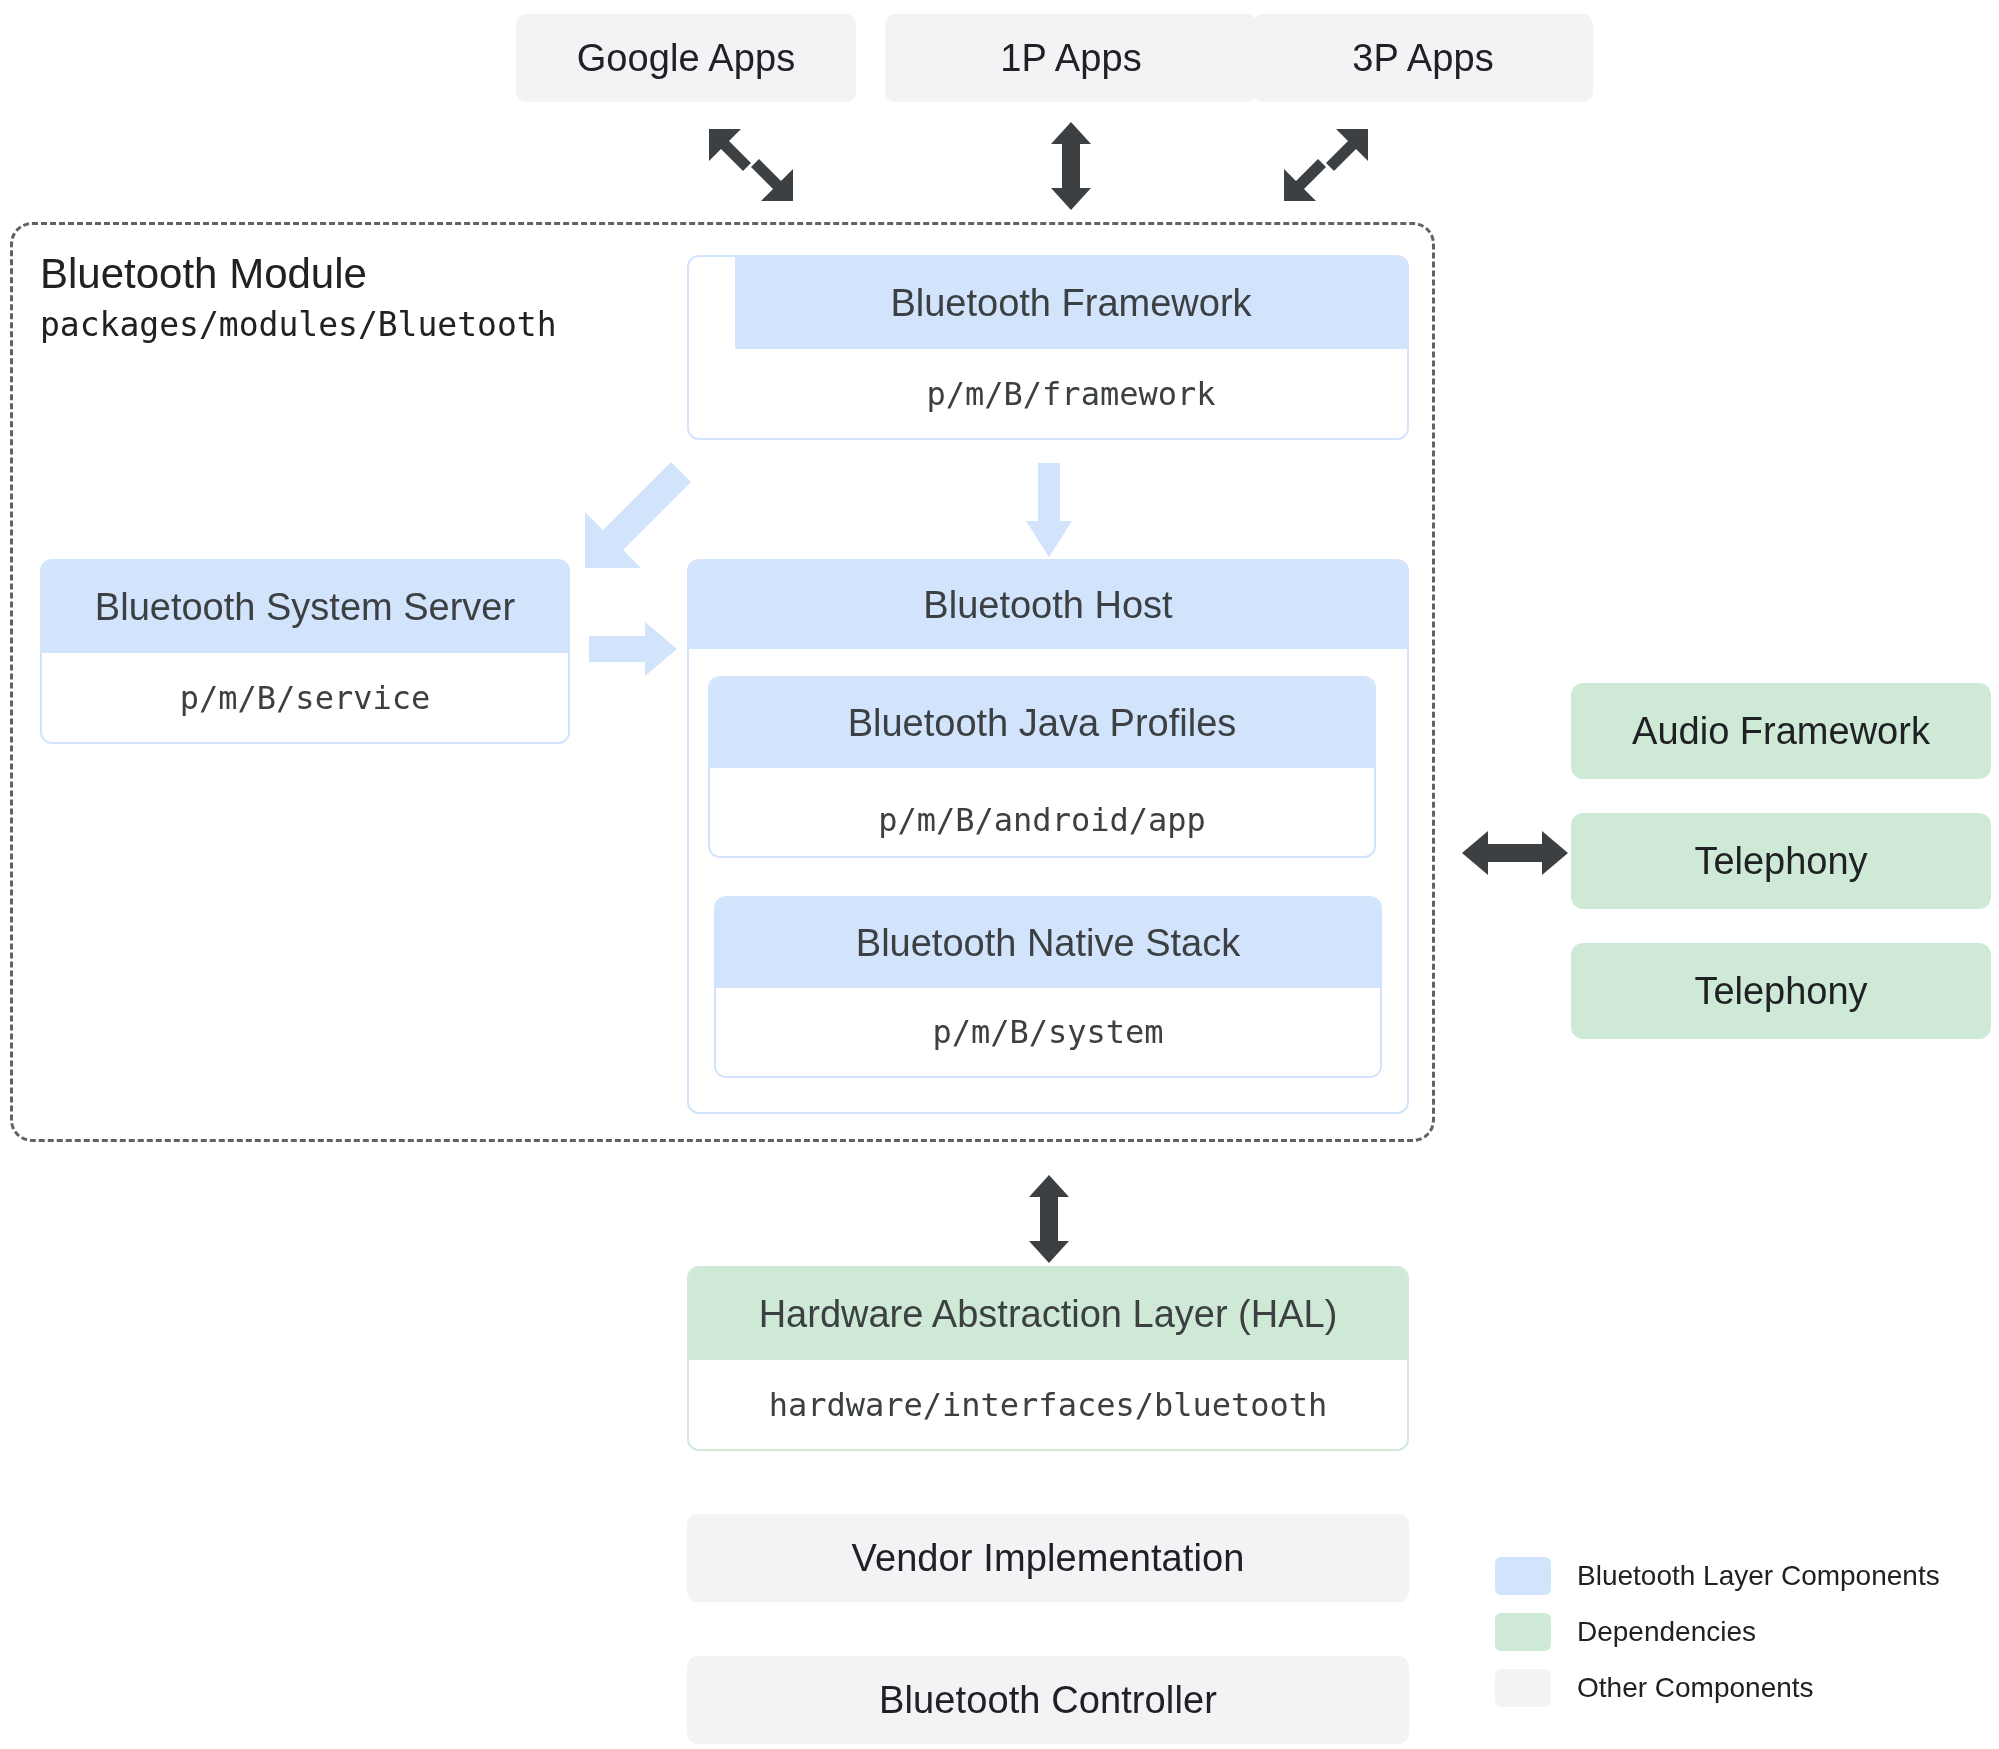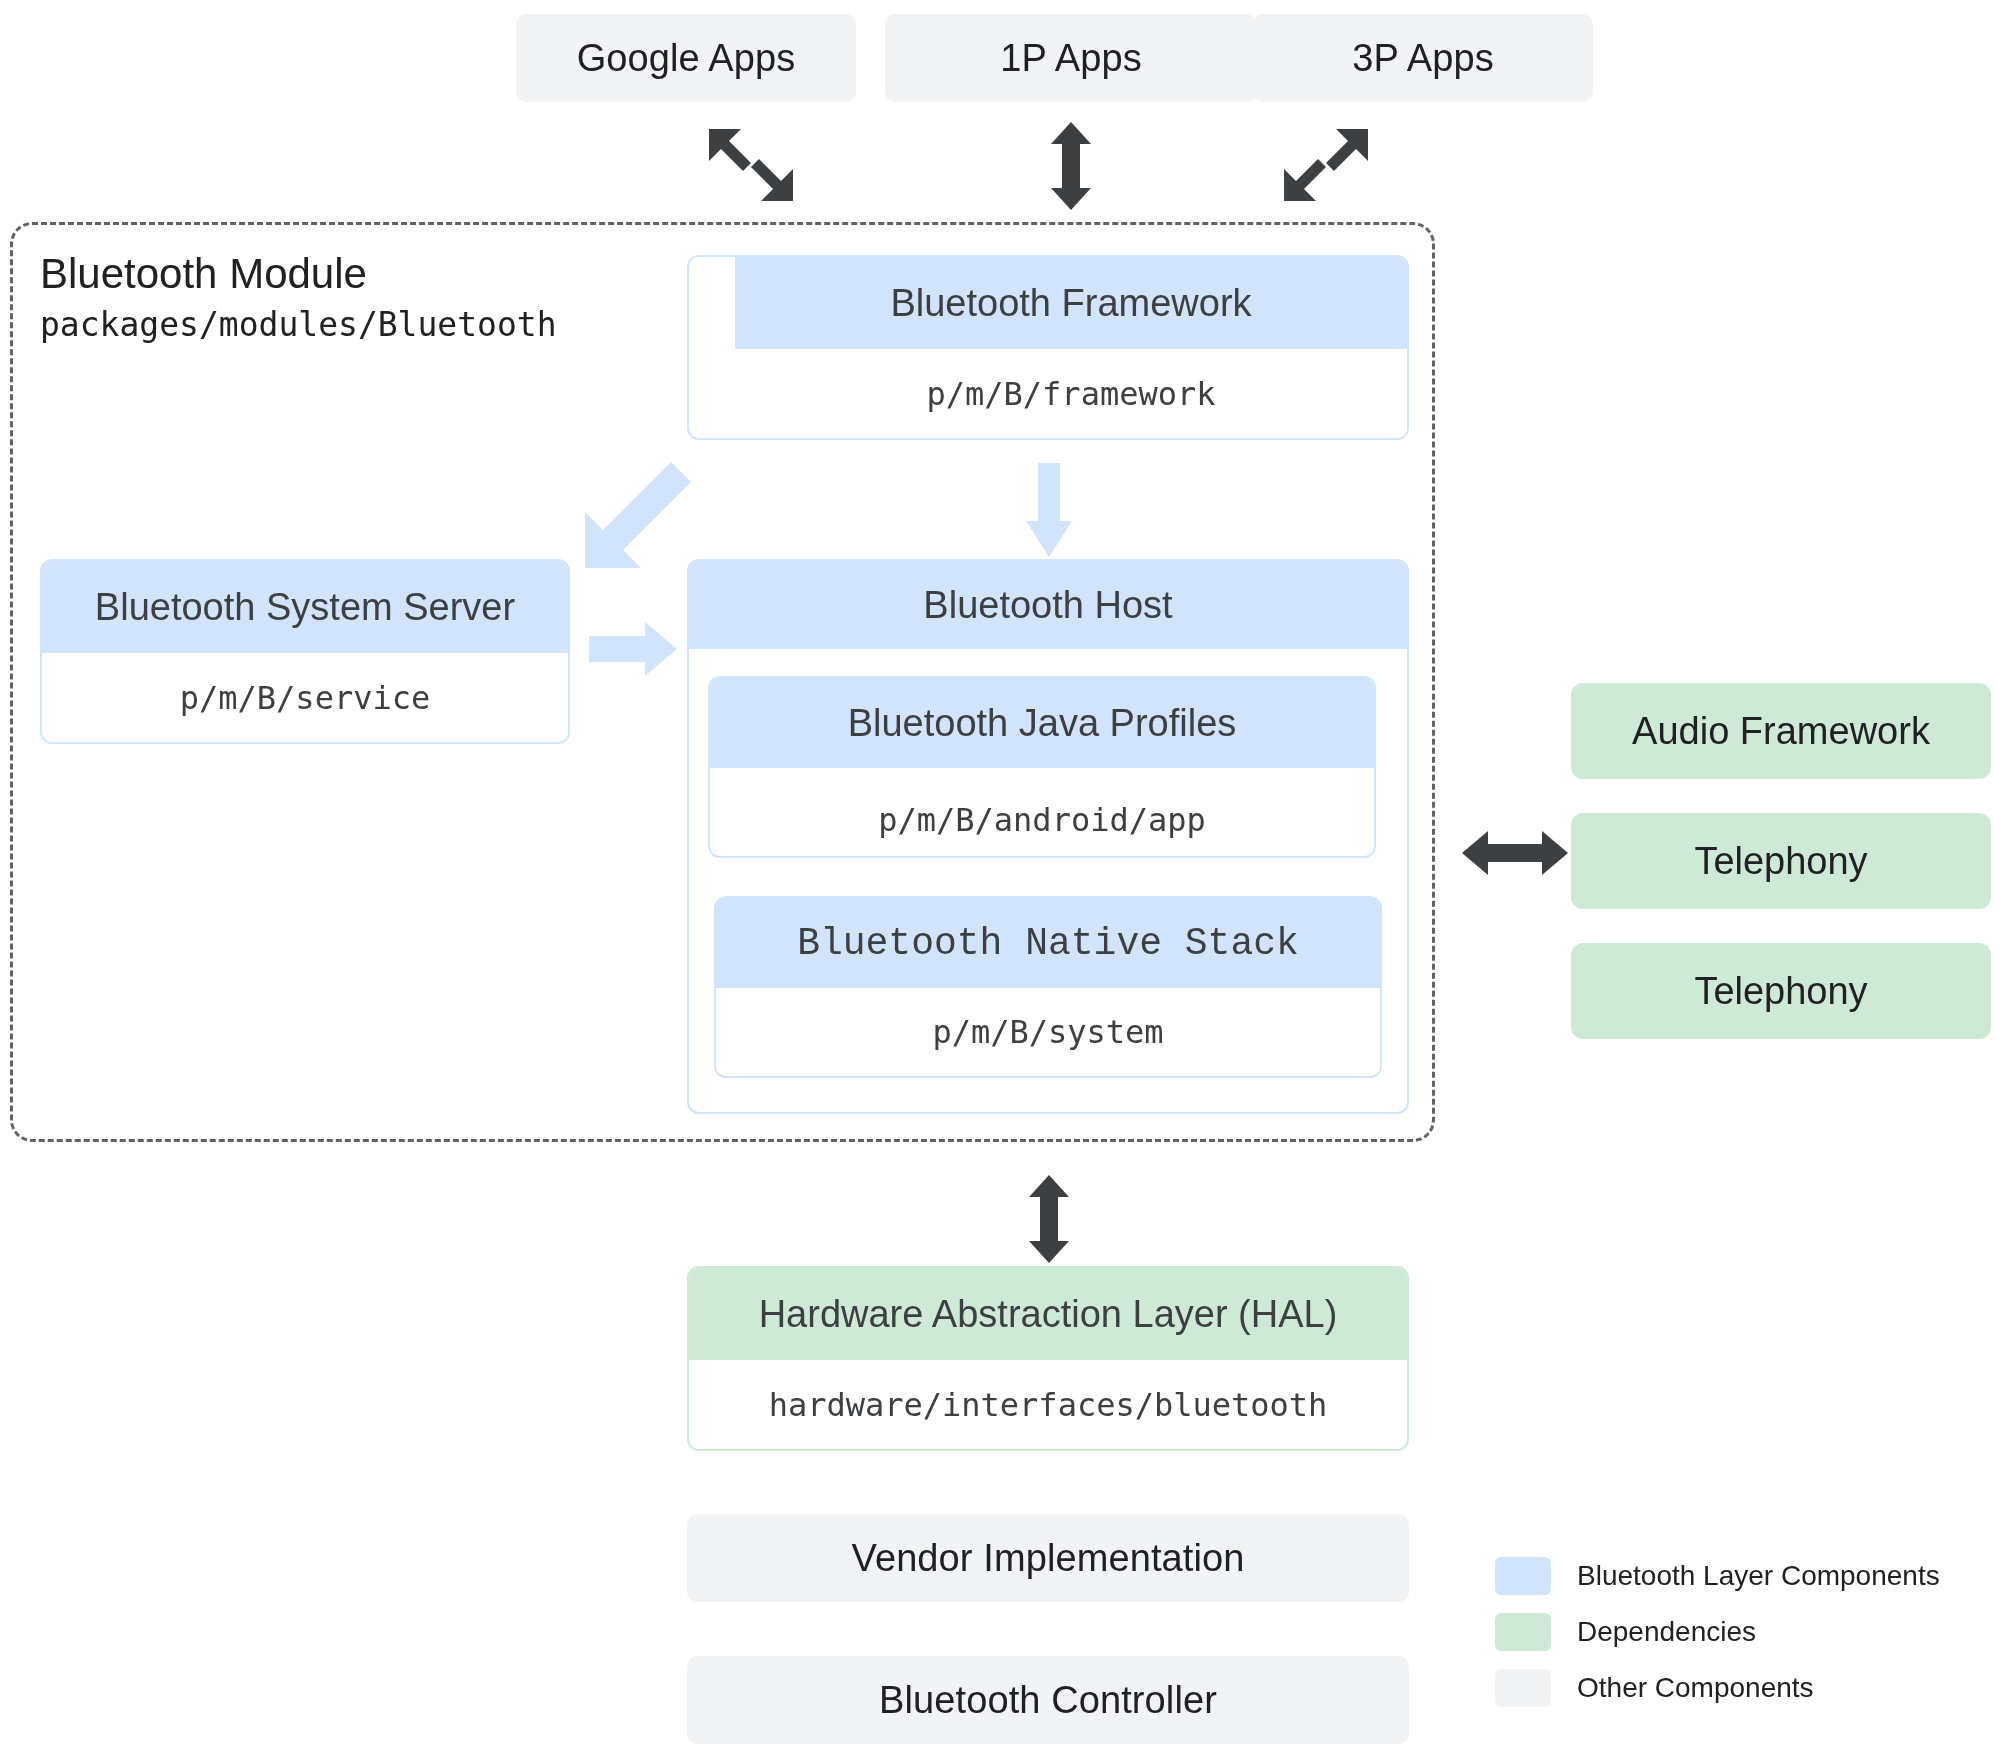--- a/index.html
+++ b/index.html
@@ -219,21 +219,21 @@
 
   <div class="card" style="left:687px; top:559px; width:722px; height:555px;">
     <div class="card-head" style="height:88px;">Bluetooth Host</div>
 
     <div class="card" style="left:19px; top:115px; width:668px; height:182px;">
       <div class="card-head" style="height:90px;">Bluetooth Java Profiles</div>
       <div class="card-path" style="height:88px;margin-top:8px;">p/m/B/android/app</div>
     </div>
 
     <div class="card" style="left:25px; top:335px; width:668px; height:182px;">
-      <div class="card-head" style="height:90px;font-family:Liberation Mono, monospace;">Bluetooth Native Stack</div>
+      <div class="card-head" style="height:90px;">Bluetooth Native Stack</div>
       <div class="card-path" style="height:88px;">p/m/B/system</div>
     </div>
   </div>
 
   <svg class="arrow" style="left:1462px; top:825px;" width="106" height="56" viewBox="0 0 106 56">
     <g fill="#3c4043">
       <rect x="22" y="19" width="62" height="18"></rect>
       <path d="M0 28 L26 6 L26 50 Z"></path>
       <path d="M106 28 L80 6 L80 50 Z"></path>
     </g>

